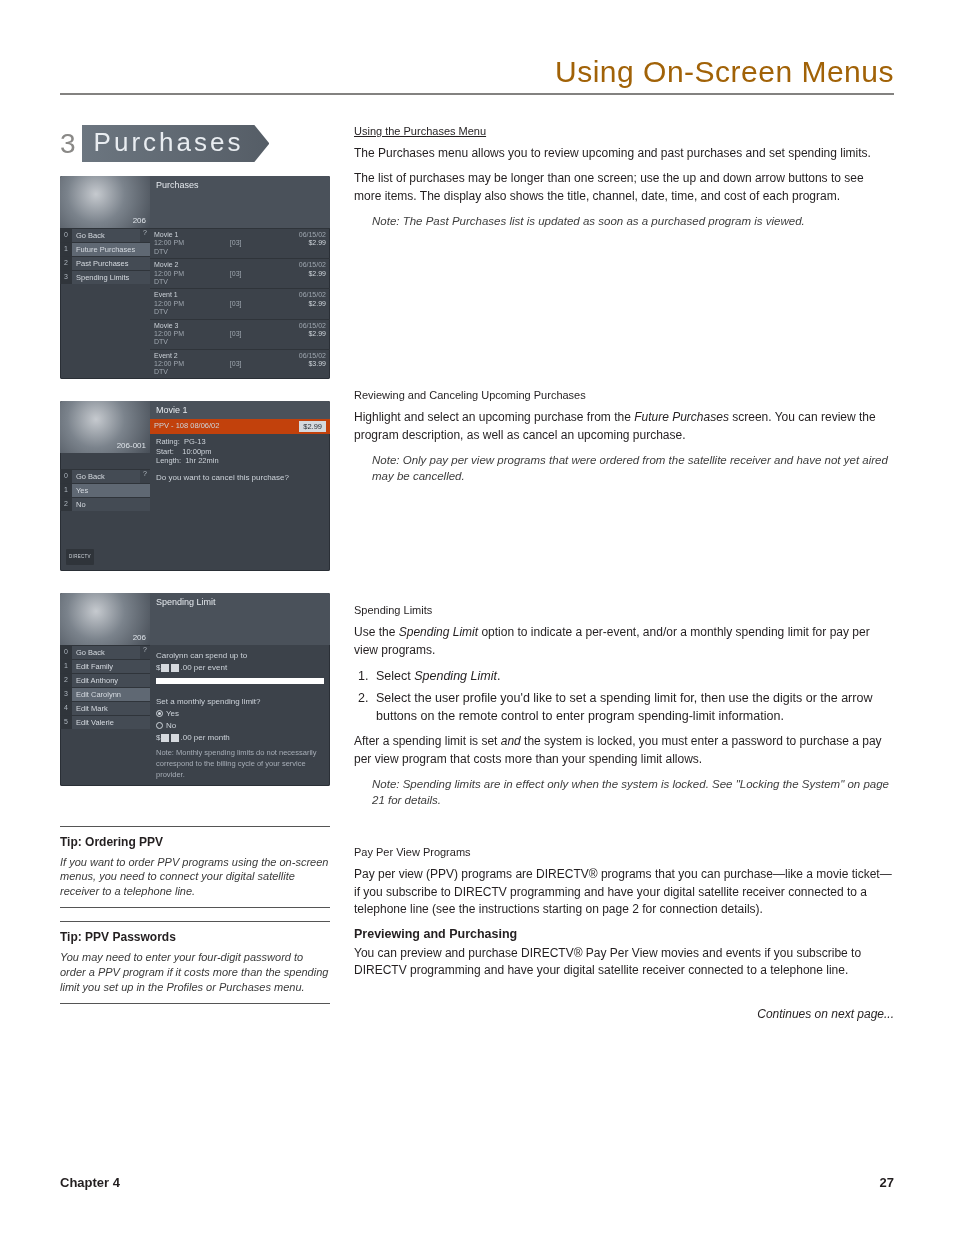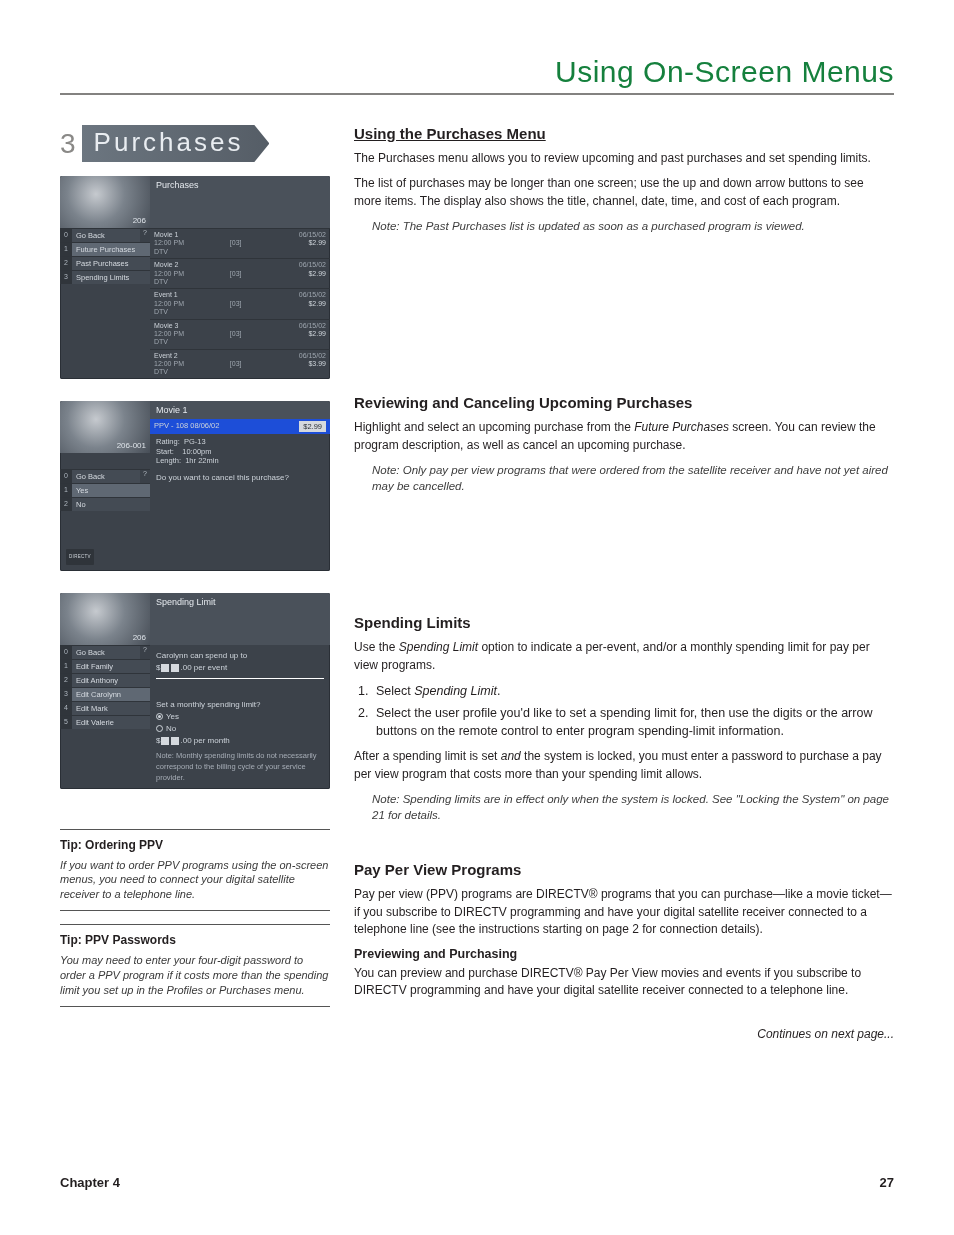--- a/index.html
+++ b/index.html
@@ -1,18 +1,18 @@
 <!DOCTYPE html>
 <html><head>
 <meta charset="utf-8">
 <style>
   * { box-sizing: border-box; margin: 0; padding: 0; }
   body { font-family: "Myriad Pro", "Segoe UI", Arial, sans-serif; color: #231f20; width: 954px; height: 1235px; position: relative; background: #fff; }
   .page { padding: 55px 60px 40px 60px; }
-  .header-title { color: #15803d; font-size: 30px; font-weight: 300; text-align: right; border-bottom: 2px solid #838280; padding-bottom: 4px; margin-bottom: 30px; letter-spacing: .5px; }
+  .header-title { color: #a16207; font-size: 30px; font-weight: 300; text-align: right; border-bottom: 2px solid #838280; padding-bottom: 4px; margin-bottom: 30px; letter-spacing: .5px; }
   .cols { display: flex; gap: 24px; }
   .left { width: 270px; flex: 0 0 270px; }
   .right { flex: 1; }
 
   
   .navbanner { display: flex; align-items: center; margin-bottom: 14px; }
   .navnum { font-size: 28px; color: #8a8987; font-weight: 300; margin-right: 6px; }
   .navtab { background: linear-gradient(90deg, #6c7680 0%, #555d66 100%); color: #e9edf1; font-size: 26px; letter-spacing: 3px; font-weight: 300; padding: 2px 26px 4px 12px; clip-path: polygon(0 0, 92% 0, 100% 50%, 92% 100%, 0 100%); }
 
   
@@ -36,21 +36,21 @@
   .tv-list-row .t4 { width: 30%; text-align: center; color: #9fa7b0; }
   .tv-list-row .t5 { width: 35%; text-align: right; color: #cfd5db; }
   .tv-price { background: #d5d9de; color: #2a2f36; padding: 1px 4px; font-size: 7.5px; }
 
   
   .tipblock { border-top: 1px solid #555; border-bottom: 1px solid #555; padding: 8px 0; margin-bottom: 13px; }
   .tip-title { font-weight: 700; font-size: 12px; margin-bottom: 6px; }
   .tip-body { font-style: italic; font-size: 11px; line-height: 1.35; color: #3a3a3a; }
 
   
-  .sec-h { font-weight: 700; font-size: 15px; margin-bottom: 8px; }
+  .sec-h { font-weight: 400; font-size: 11px; margin-bottom: 8px; }
   .sec-h.u { text-decoration: underline; }
   .para { font-size: 12px; line-height: 1.45; margin-bottom: 8px; }
   .note { font-style: italic; font-size: 11.5px; line-height: 1.4; margin: 4px 0 10px 18px; color: #3d3d3d; }
   .ol { margin: 4px 0 8px 18px; font-size: 12.5px; }
   .ol li { margin-bottom: 4px; padding-left: 4px; line-height: 1.45; }
   .subh { font-weight: 700; font-size: 12.5px; margin: 8px 0 4px 0; }
   .continues { font-style: italic; font-size: 12px; text-align: right; margin-top: 28px; }
   em.term { font-style: italic; }
   .footer { position: absolute; bottom: 45px; left: 60px; right: 60px; display: flex; justify-content: space-between; font-size: 13px; font-weight: 700; }
 
@@ -138,21 +138,21 @@
               </div>
           </div>
         </div>
       </div>
 
       <div class="tv" style="position:relative;min-height:170px;">
         <div class="tv-top">
           <div class="tv-preview" data-chan="206-001"></div>
           <div style="flex:1;">
             <div class="tv-panel-title">Movie 1</div>
-            <div style="display:flex;padding:2px 4px;background:#1d4ed8;font-size:7.5px;">
+            <div style="display:flex;padding:2px 4px;background:#c2410c;font-size:7.5px;">
                 <span style="flex:1;">PPV - 108      08/06/02</span>
                 <span class="tv-price">$2.99</span>
               </div>
             <div style="padding:3px 6px;font-size:7.5px;line-height:1.3;">
               <div><span>Rating:</span>&nbsp;&nbsp;<span>PG-13</span></div>
               <div><span>Start:</span>&nbsp;&nbsp;&nbsp;&nbsp;<span>10:00pm</span></div>
               <div><span>Length:</span>&nbsp;&nbsp;<span>1hr 22min</span></div>
             </div>
           </div>
         </div>
@@ -206,21 +206,21 @@
                 <div class="tv-menu-item">Edit Mark</div>
               </div>
             <div class="tv-menu-row">
                 <div class="tv-menu-num">5</div>
                 <div class="tv-menu-item">Edit Valerie</div>
               </div>
           </div>
           <div class="tv-list" style="padding:5px 6px;font-size:8px;line-height:1.5;">
             <div>Carolynn can spend up to</div>
             <div><span>$</span><span class="inputbox"></span><span class="inputbox"></span><span>.00 per event</span></div>
-            <div style="border-top:1px solid #ffffff;margin-top:4px;padding-top:20px;">Set a monthly spending limit?</div>
+            <div style="border-top:6px solid #ffffff;margin-top:4px;padding-top:12px;">Set a monthly spending limit?</div>
             <div><span class="radio on"></span><span>Yes</span></div>
             <div><span class="radio"></span><span>No</span></div>
             <div><span>$</span><span class="inputbox"></span><span class="inputbox"></span><span>.00 per month</span></div>
             <div style="color:#a6adb6;font-size:7.5px;margin-top:3px;">Note: Monthly spending limits do not necessarily correspond to the billing cycle of your service provider.</div>
           </div>
         </div>
       </div>
 
       <div class="gap-1"></div>
 

